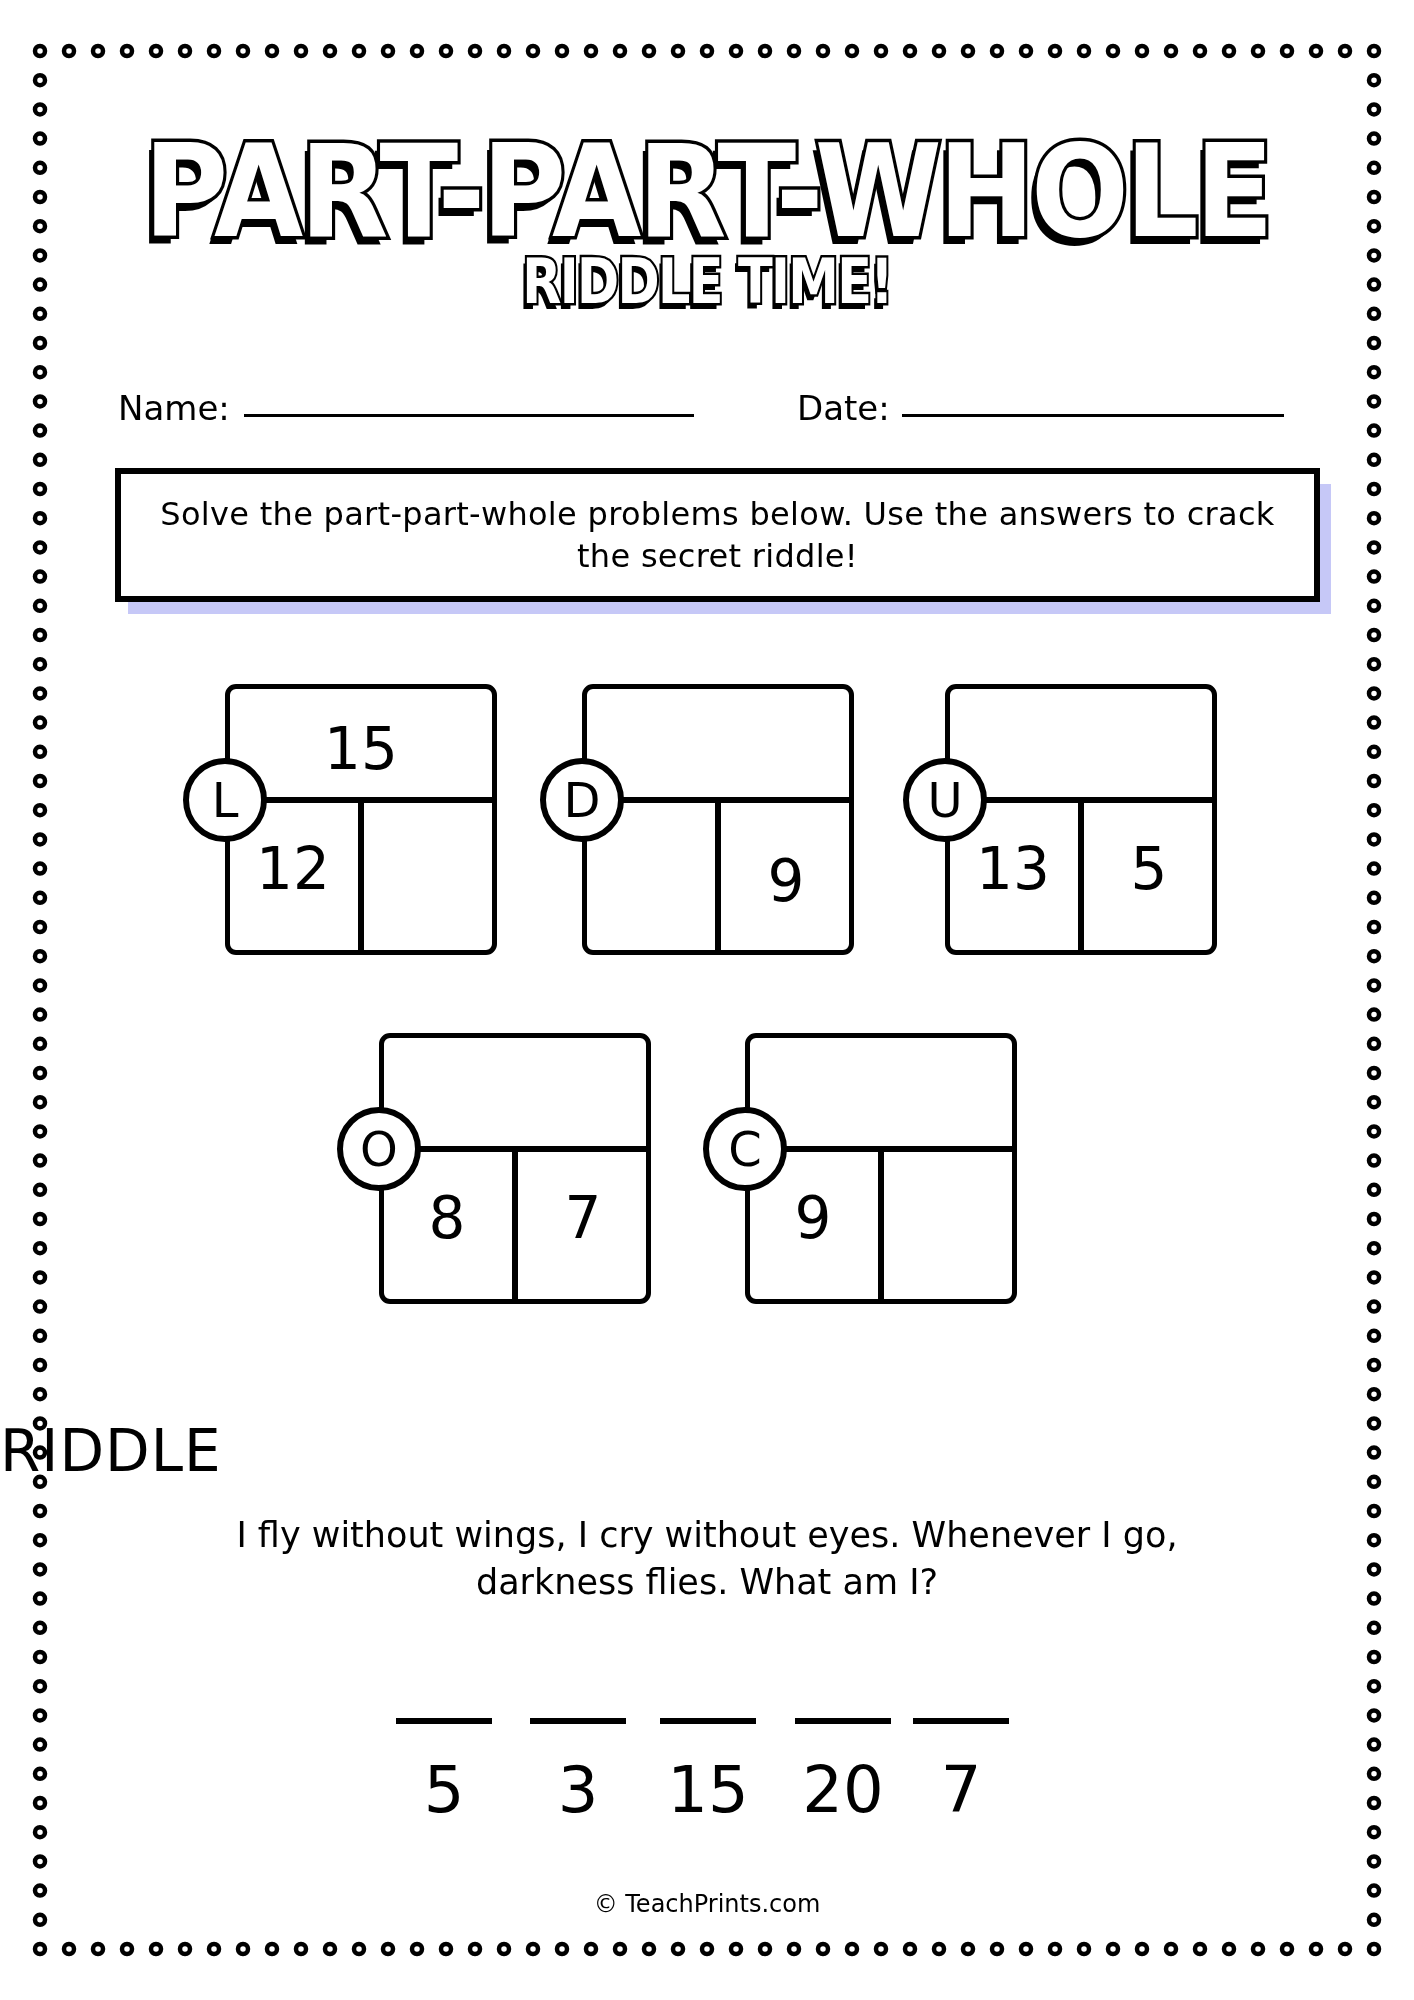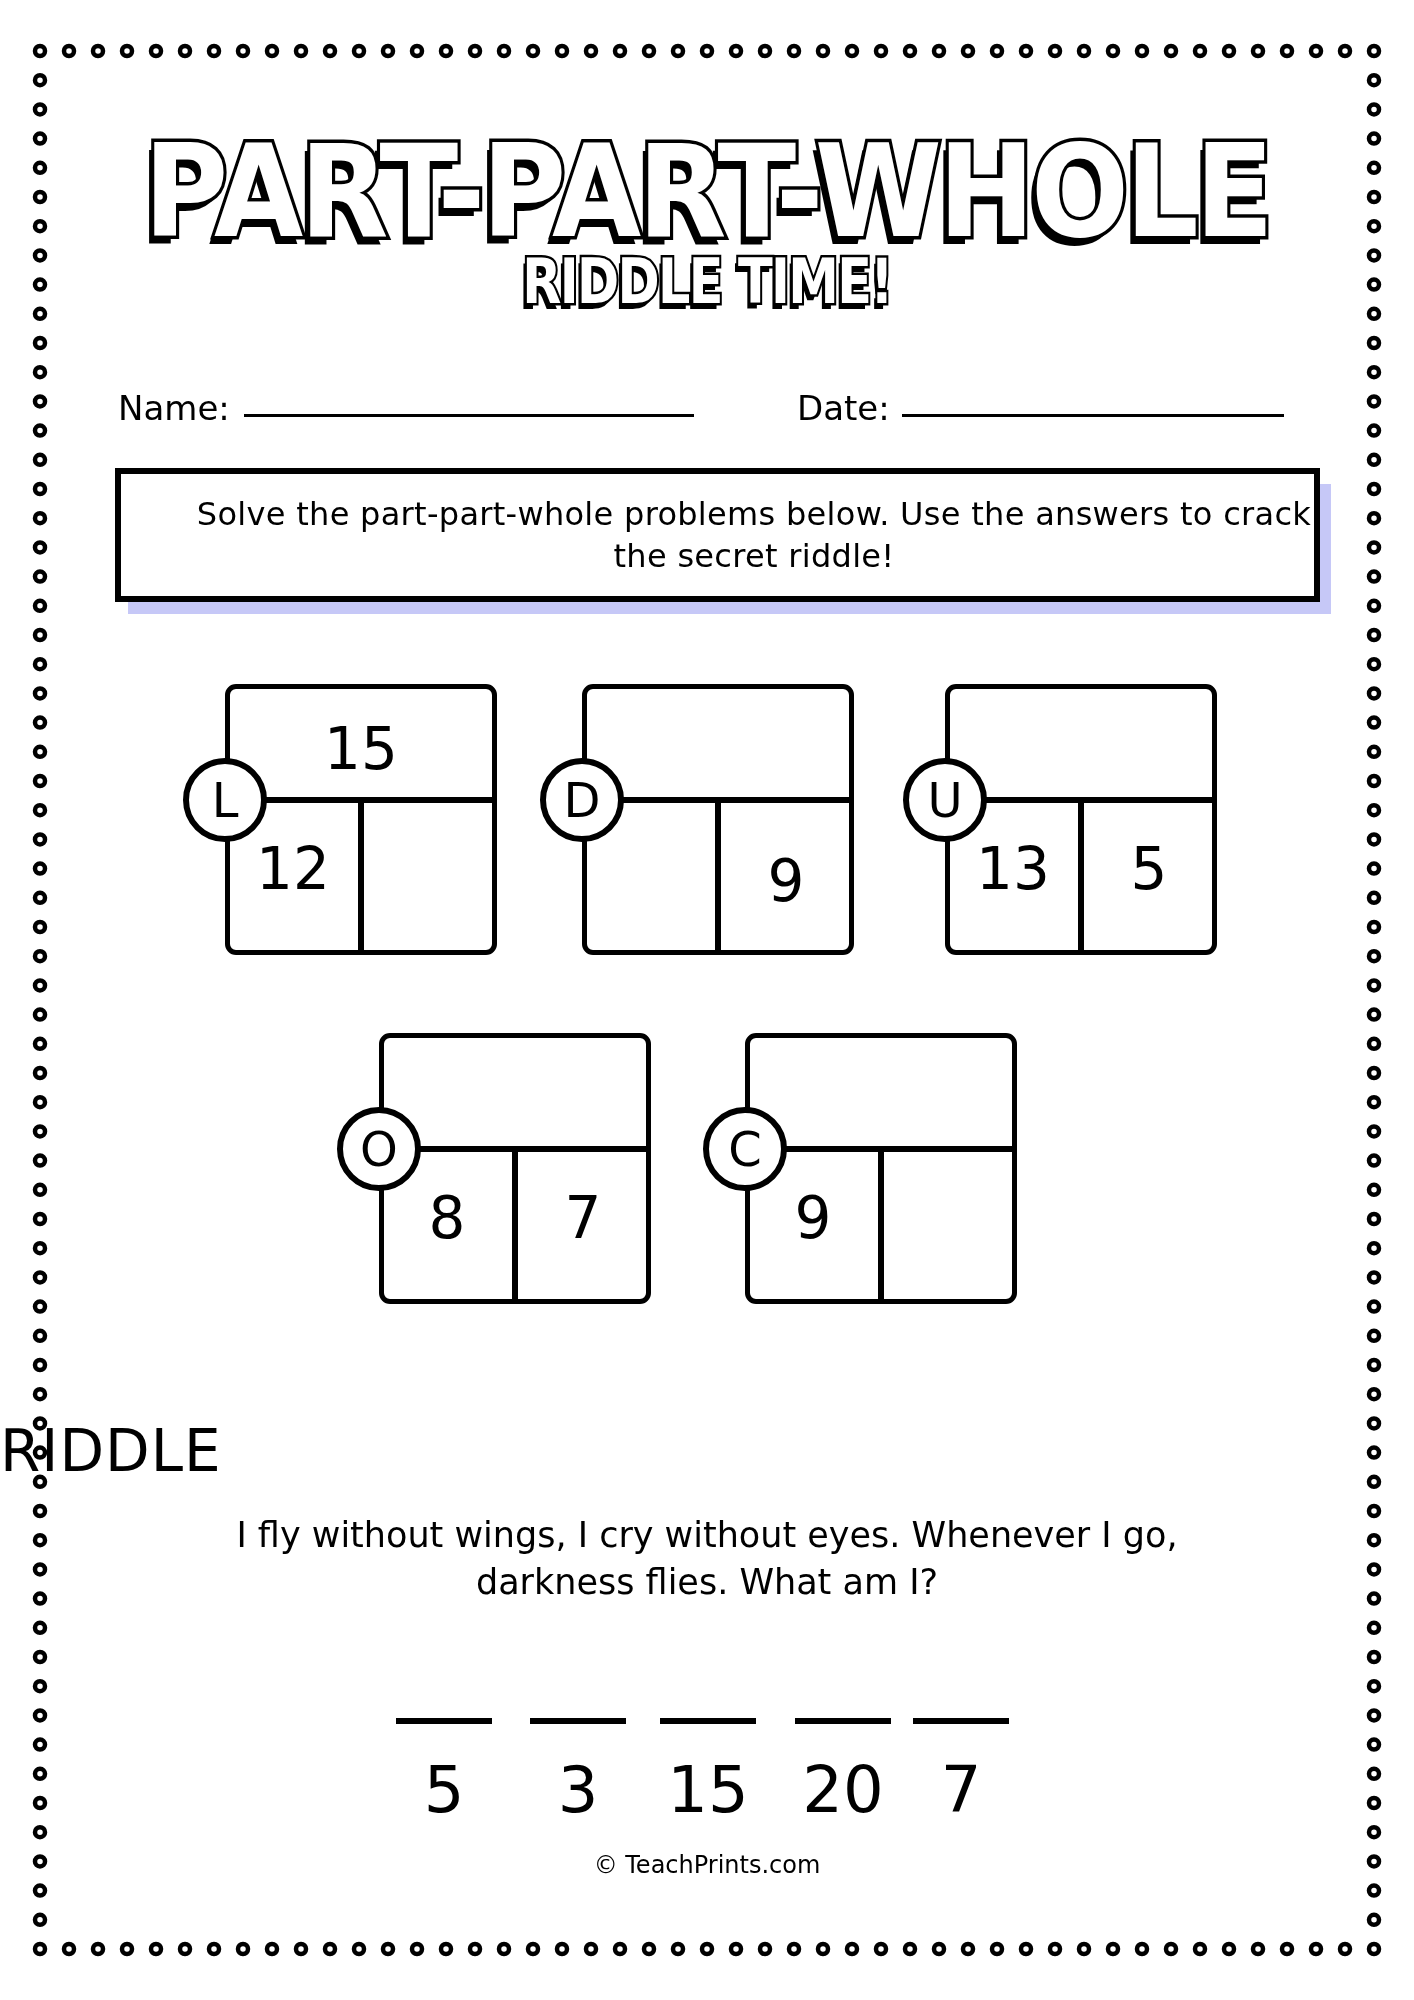--- a/index.html
+++ b/index.html
@@ -19,38 +19,38 @@
     font-family: "DejaVu Sans", sans-serif; font-weight: bold; font-size: 62px; line-height: 72px;
     letter-spacing: -2px; color: #fff;
     -webkit-text-stroke: 5px #000; paint-order: stroke fill;
     text-shadow: -4px 6px 0 #000;
     transform: scaleX(0.82); transform-origin: 707px 0;
   }
   .field-label { position: absolute; font-family: "DejaVu Sans", sans-serif; font-size: 34px; top: 388px; }
   .field-line { position: absolute; height: 0; border-bottom: 3px solid #000; top: 414px; }
   .instr-shadow { position: absolute; left: 128px; top: 484px; width: 1203px; height: 130px; background: #c6c8f7; }
   .instr-box { position: absolute; left: 115px; top: 468px; width: 1193px; height: 122px; background: #fff; border: 6px solid #000;
-    display: flex; align-items: center; justify-content: flex-end; text-align: center; }
+    display: flex; align-items: center; justify-content: center; text-align: center; }
   .instr-text { font-family: "DejaVu Sans", sans-serif; font-size: 32px; line-height: 42px; width: 1120px; letter-spacing: 0.3px; }
   .ppw { position: absolute; width: 272px; height: 271px; }
   .ppw-box { position: absolute; left: 0; top: 0; width: 262px; height: 261px; border: 5px solid #000; border-radius: 11px; background: #fff; }
   .ppw-hline { position: absolute; left: 0; top: 113px; width: 272px; height: 6px; background: #000; }
   .ppw-vline { position: absolute; left: 133px; top: 116px; width: 6px; height: 155px; background: #000; }
   .ppw-whole { position: absolute; left: 0; width: 272px; top: 30px; text-align: center; font-size: 58px; line-height: 70px; font-family: "DejaVu Sans", sans-serif; }
   .ppw-part { position: absolute; top: 150px; width: 136px; text-align: center; font-size: 58px; line-height: 70px; font-family: "DejaVu Sans", sans-serif; }
   .ppw-part.left { left: 0; }
   .ppw-part.right { left: 136px; }
   .ppw-circle { position: absolute; left: -42px; top: 74px; width: 72px; height: 72px; border: 6px solid #000; border-radius: 50%; background: #fff;
     display: flex; align-items: center; justify-content: center; font-size: 48px; font-family: "DejaVu Sans", sans-serif; }
   .riddle-heading { position: absolute; left: 0; width: 1414px; top: 1418px; font-family: "DejaVu Sans", sans-serif; font-size: 58px; line-height: 66px; letter-spacing: 1px; }
   .riddle-text { position: absolute; left: 190px; width: 1034px; top: 1512px; text-align: center; font-family: "DejaVu Sans", sans-serif; font-size: 35px; line-height: 47px; }
   .answer-slot { position: absolute; top: 1718px; width: 96px; }
   .answer-blank { width: 96px; height: 0; border-bottom: 6px solid #000; }
   .answer-num { margin-top: 30px; text-align: center; font-family: "DejaVu Sans", sans-serif; font-size: 64px; line-height: 72px; }
-  .footer { position: absolute; left: 0; width: 1414px; top: 1850px; text-align: center; font-family: "DejaVu Sans", sans-serif; font-size: 24px; line-height: 30px; }
+  .footer { position: absolute; left: 0; width: 1414px; top: 1889px; text-align: center; font-family: "DejaVu Sans", sans-serif; font-size: 24px; line-height: 30px; }
 </style>
 </head>
 <body>
 
 <svg class="frame" width="1414" height="2000" viewBox="0 0 1414 2000" id="dot-frame">
     <circle cx="40" cy="51" r="5" fill="#fff" stroke="#000" stroke-width="4.5"></circle>
     <circle cx="40" cy="1949" r="5" fill="#fff" stroke="#000" stroke-width="4.5"></circle>
     <circle cx="69" cy="51" r="5" fill="#fff" stroke="#000" stroke-width="4.5"></circle>
     <circle cx="69" cy="1949" r="5" fill="#fff" stroke="#000" stroke-width="4.5"></circle>
     <circle cx="98" cy="51" r="5" fill="#fff" stroke="#000" stroke-width="4.5"></circle>

